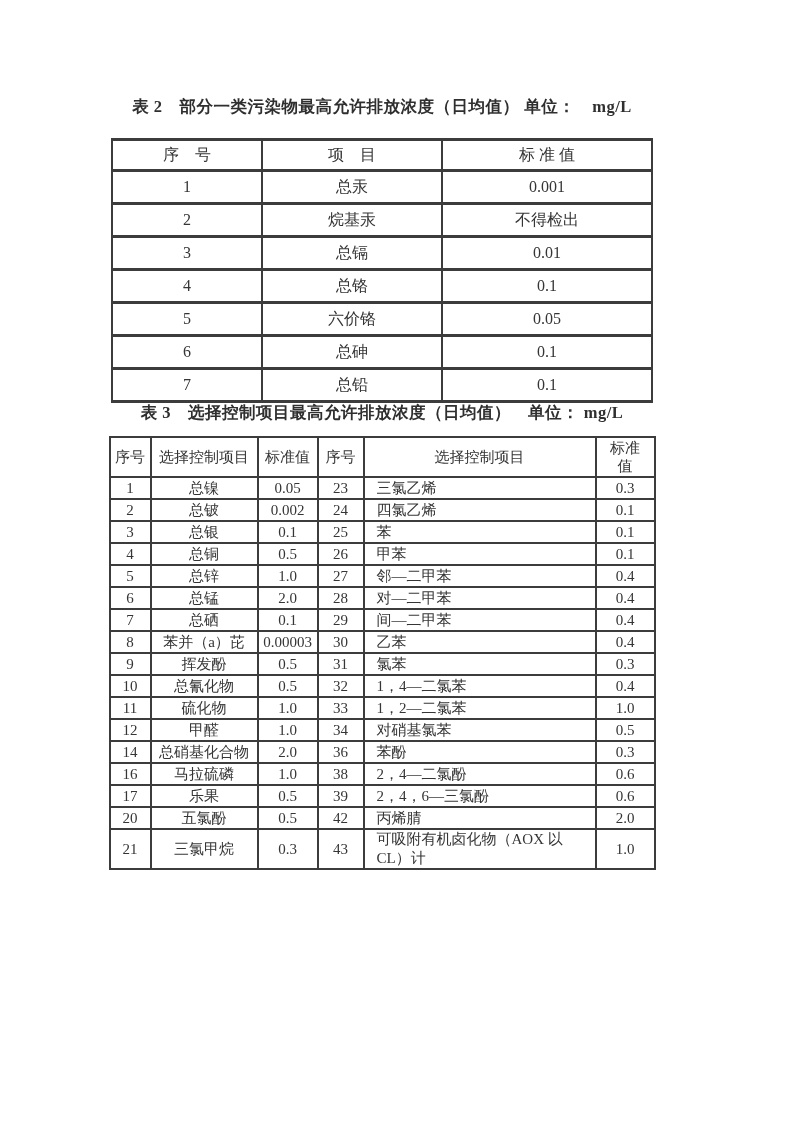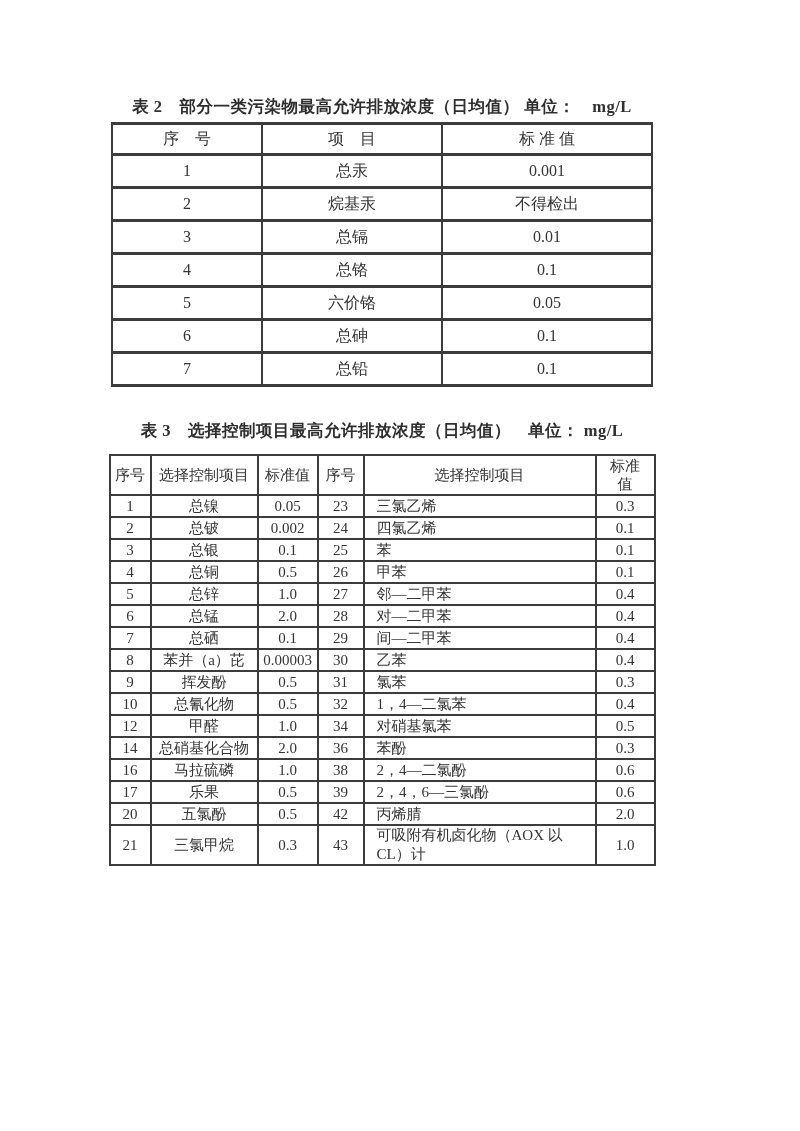--- a/index.html
+++ b/index.html
@@ -25,41 +25,41 @@
     text-align: center;
     font-weight: bold;
     font-size: 16.5px;
     line-height: 20px;
     color: #2f2f2f;
     letter-spacing: 0.5px;
   }
   
   table.t2 {
     width: 540px;
-    margin: 5px auto 0 auto;
+    margin: 21px auto 0 auto;
     border-collapse: collapse;
     table-layout: fixed;
     font-family: Liberation Serif, serif;
   }
   table.t2 th, table.t2 td {
     border-left: 2px solid #3c3c3c;
     border-right: 2px solid #3c3c3c;
     border-top: 3px solid #3c3c3c;
     border-bottom: 3px solid #3c3c3c;
     text-align: center;
     vertical-align: middle;
     font-size: 16px;
     font-weight: normal;
     padding: 0 4px;
     color: #353535;
   }
   table.t2 th { height: 28px; }
   table.t2 td { height: 30px; }
   
-  .title3 { margin-top: 34px; }
+  .title3 { }
   table.t3 {
     width: 545px;
     margin: 13px auto 8px auto;
     border-collapse: collapse;
     table-layout: fixed;
   }
   table.t3 th, table.t3 td {
     border: 2px solid #3c3c3c;
     text-align: center;
     vertical-align: middle;
@@ -239,20 +239,28 @@
         </tr>
         <tr>
           <td>10</td>
           <td>总氰化物</td>
           <td>0.5</td>
           <td>32</td>
           <td class="left">1，4—二氯苯</td>
           <td>0.4</td>
         </tr>
         <tr>
+          <td>11</td>
+          <td>硫化物</td>
+          <td>1.0</td>
+          <td>33</td>
+          <td class="left">1，2—二氯苯</td>
+          <td>1.0</td>
+        </tr>
+        <tr>
           <td>12</td>
           <td>甲醛</td>
           <td>1.0</td>
           <td>34</td>
           <td class="left">对硝基氯苯</td>
           <td>0.5</td>
         </tr>
         <tr>
           <td>14</td>
           <td>总硝基化合物</td>

